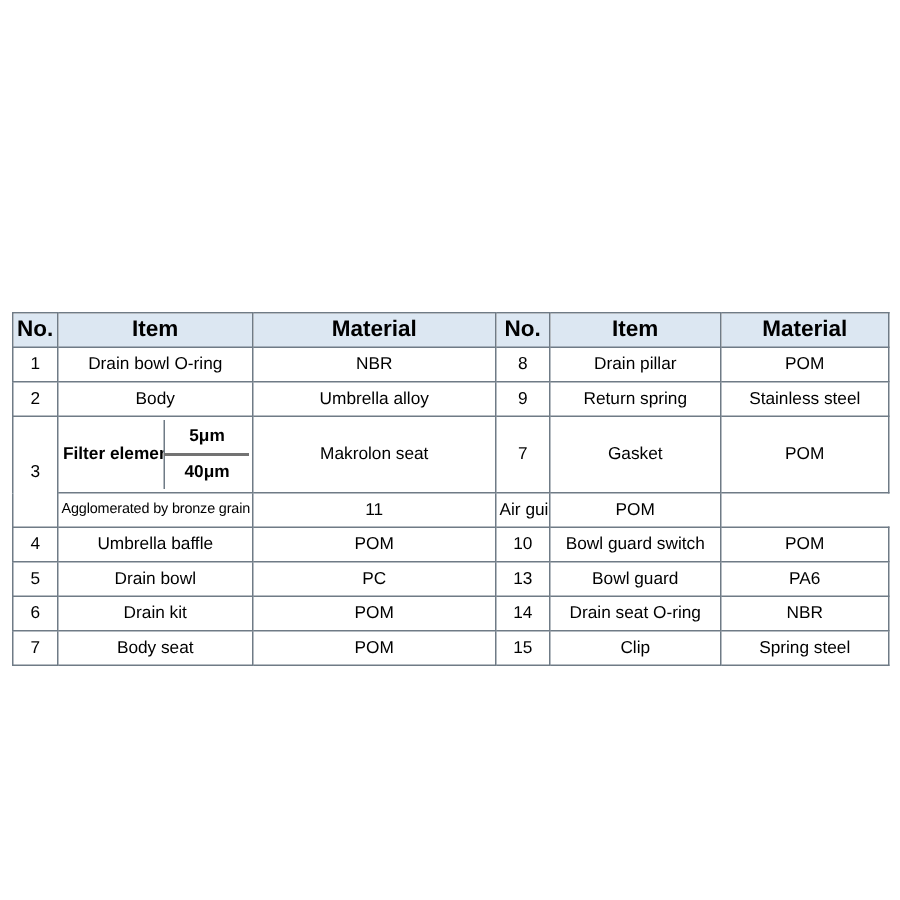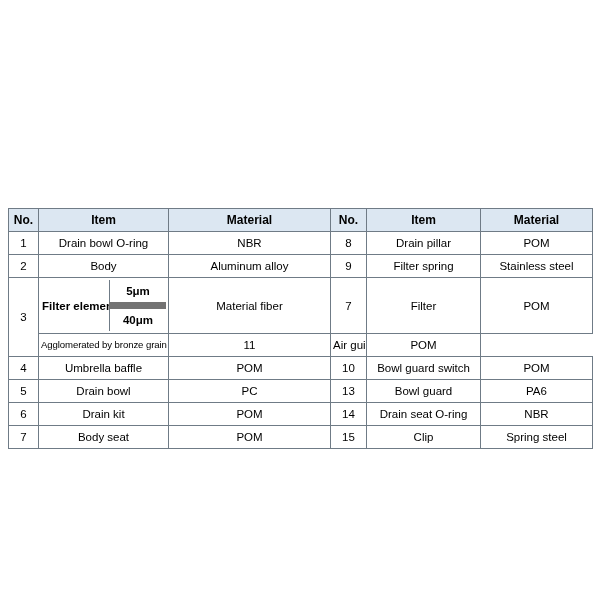--- a/index.html
+++ b/index.html
@@ -37,21 +37,21 @@
     vertical-align: middle;
     height: 18px;
     line-height: 14px;
     font-weight: normal;
     white-space: nowrap;
     overflow: hidden;
   }
   table.parts thead th {
     background: #dce7f2;
     font-weight: bold;
-    font-size: 12px;
+    font-size: 15px;
   }
   
   col.c-no    { width: 30px; }
   col.c-item  { width: 130px; }
   col.c-mat   { width: 162px; }
   col.c-no2   { width: 36px; }
   col.c-item2 { width: 114px; }
   col.c-mat2  { width: 112px; }
   td.nested { padding: 0; border: 1px solid #6f7b86; }
   table.inner {
@@ -61,21 +61,21 @@
   }
   table.inner td {
     border: 0;
     padding: 2px 1px;
     height: 18px;
     line-height: 14px;
     text-align: center;
     font-size: 11.5px;
     font-weight: bold;
   }
-  table.inner tr + tr td { border-top: 7px solid #737373; }
+  table.inner tr + tr td { border-top: 2px solid #737373; }
   table.inner td.left-cell { border-right: 1px solid #6f7b86; width: 66px; }
   td.small-text { font-size: 10.5px; }
   td.tiny-text { font-size: 9.6px; letter-spacing: -0.1px; }
 </style>
 </head>
 <body>
 
 <div id="stage">
   <div id="table-wrap">
     <table class="parts">
@@ -102,43 +102,43 @@
           <td>1</td>
           <td>Drain bowl O-ring</td>
           <td>NBR</td>
           <td>8</td>
           <td>Drain pillar</td>
           <td>POM</td>
         </tr>
         <tr>
           <td>2</td>
           <td>Body</td>
-          <td>Aluminum alloy</td>
+          <td>Umbrella alloy</td>
           <td>9</td>
-          <td>Filter spring</td>
+          <td>Return spring</td>
           <td>Stainless steel</td>
         </tr>
         <tr>
           <td rowspan="2">3</td>
           <td class="nested">
             <table class="inner">
               <tbody>
                   <tr>
                 <td class="left-cell" rowspan="2" style="border-top:0;">Filter element</td>
                 <td class="small-text">5μm</td>
               </tr>
               <tr>
                 <td class="small-text">40μm</td>
               </tr>
             </tbody>
               </table>
           </td>
-          <td>Material fiber</td>
+          <td>Makrolon seat</td>
           <td>7</td>
-          <td>Filter</td>
+          <td>Gasket</td>
           <td>POM</td>
         </tr>
         <tr>
           <td class="tiny-text">Agglomerated by bronze grain</td>
           <td>11</td>
           <td>Air guider</td>
           <td>POM</td>
         </tr>
         <tr>
           <td>4</td>

